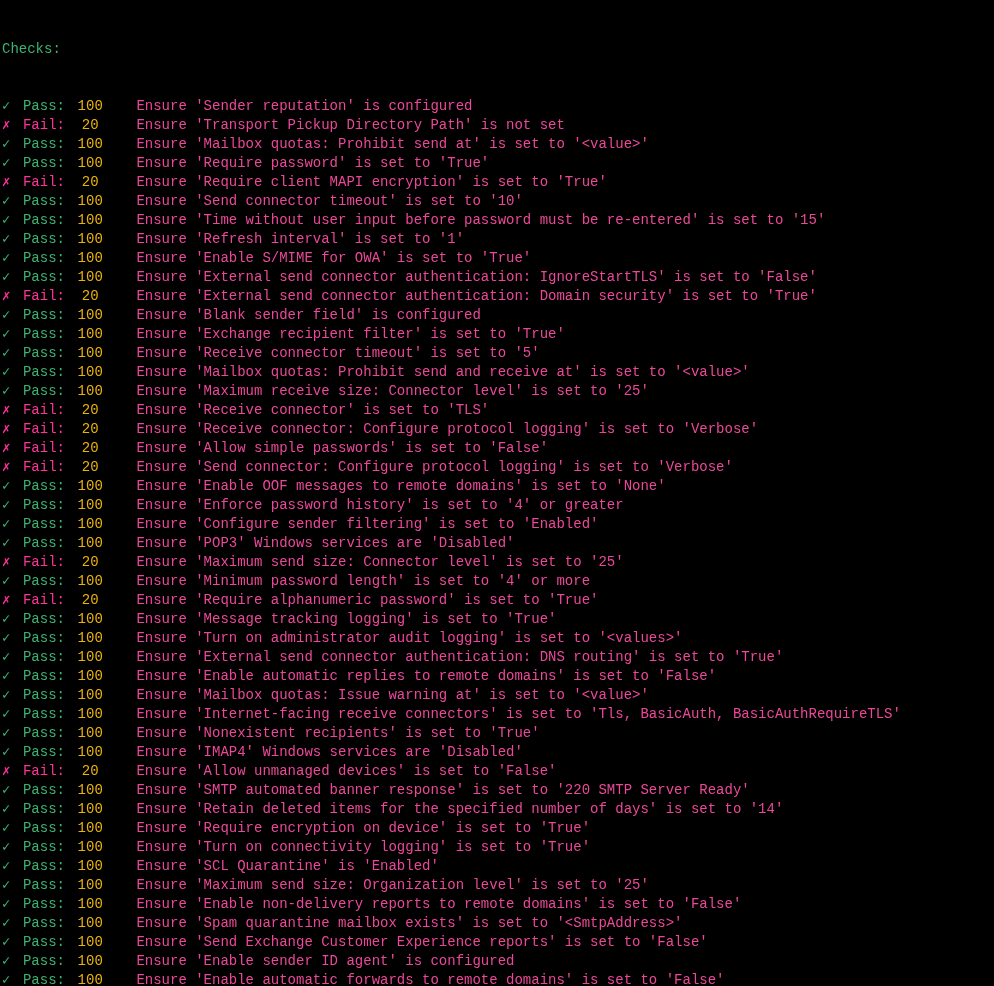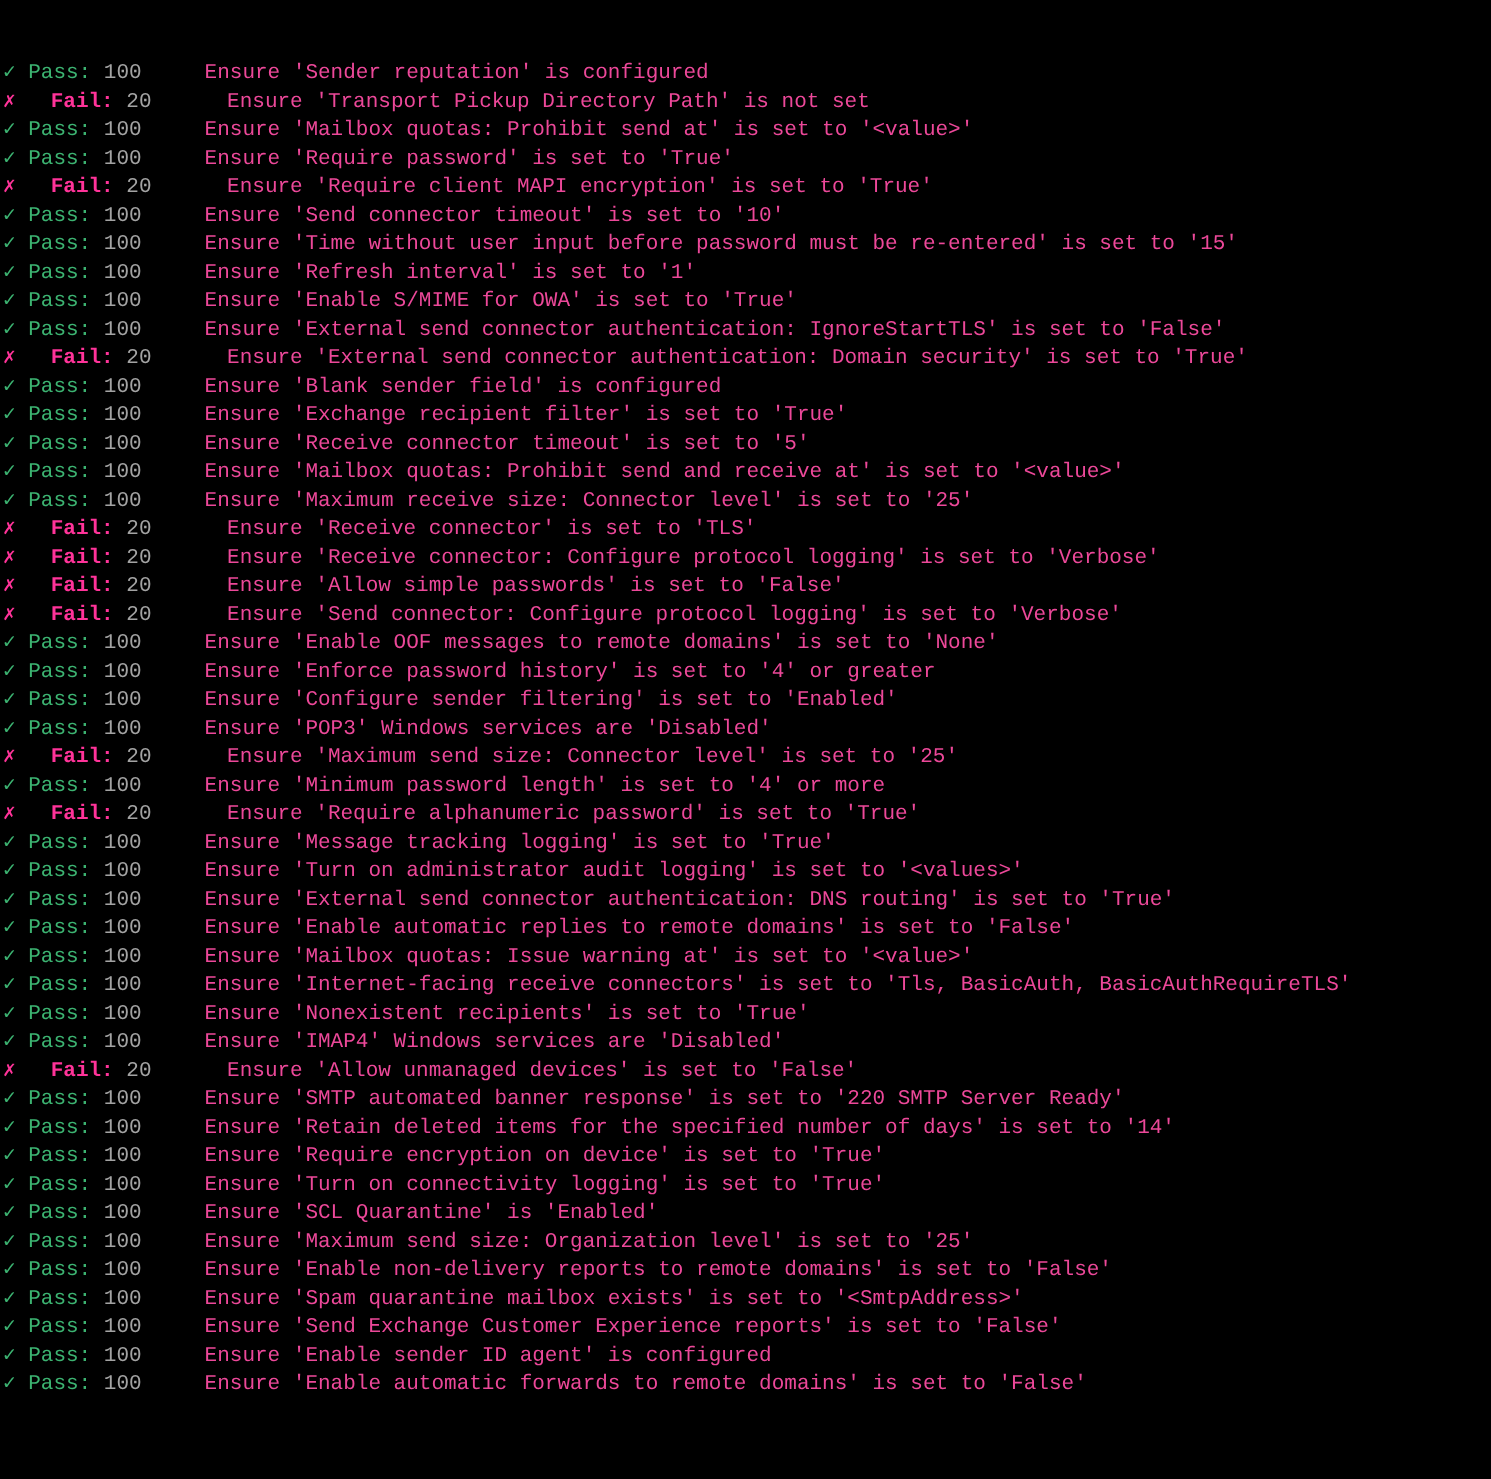--- a/index.html
+++ b/index.html
@@ -23,32 +23,34 @@
   .mark {
     width: 1ch;
     display: inline-block;
   }
   .pass-mark { color: #3cb371; }
   .fail-mark { color: #ff3399; }
   .space1 { width: 1ch; display: inline-block; }
   .status {
     width: 6ch;
     display: inline-block;
+    text-align: center;
   }
   .pass-status { color: #3cb371; }
-  .fail-status { color: #ff3399; font-weight: 700; margin-left: 15px; }
+  .fail-status { color: #ff3399; font-weight: 400; }
   .score {
     width: 5ch;
-    text-align: left;
+    text-align: center;
     display: inline-block;
-    color: #a3a3a3;
+    color: #eab308;
   }
   .gap { width: 3ch; display: inline-block; }
   .desc { color: #ec4899; }
   .header { color: #3cb371; }
 </style>
 </head>
 <body>
 
 <div class="terminal">
+  <div class="header">Checks:</div>
   <div id="rows-container"><div class="row"><span class="mark pass-mark">✓</span><span class="space1"></span><span class="status pass-status">Pass:</span><span class="score">100</span><span class="gap"></span><span class="desc">Ensure 'Sender reputation' is configured</span></div><div class="row"><span class="mark fail-mark">✗</span><span class="space1"></span><span class="status fail-status">Fail:</span><span class="score">20</span><span class="gap"></span><span class="desc">Ensure 'Transport Pickup Directory Path' is not set</span></div><div class="row"><span class="mark pass-mark">✓</span><span class="space1"></span><span class="status pass-status">Pass:</span><span class="score">100</span><span class="gap"></span><span class="desc">Ensure 'Mailbox quotas: Prohibit send at' is set to '&lt;value&gt;'</span></div><div class="row"><span class="mark pass-mark">✓</span><span class="space1"></span><span class="status pass-status">Pass:</span><span class="score">100</span><span class="gap"></span><span class="desc">Ensure 'Require password' is set to 'True'</span></div><div class="row"><span class="mark fail-mark">✗</span><span class="space1"></span><span class="status fail-status">Fail:</span><span class="score">20</span><span class="gap"></span><span class="desc">Ensure 'Require client MAPI encryption' is set to 'True'</span></div><div class="row"><span class="mark pass-mark">✓</span><span class="space1"></span><span class="status pass-status">Pass:</span><span class="score">100</span><span class="gap"></span><span class="desc">Ensure 'Send connector timeout' is set to '10'</span></div><div class="row"><span class="mark pass-mark">✓</span><span class="space1"></span><span class="status pass-status">Pass:</span><span class="score">100</span><span class="gap"></span><span class="desc">Ensure 'Time without user input before password must be re-entered' is set to '15'</span></div><div class="row"><span class="mark pass-mark">✓</span><span class="space1"></span><span class="status pass-status">Pass:</span><span class="score">100</span><span class="gap"></span><span class="desc">Ensure 'Refresh interval' is set to '1'</span></div><div class="row"><span class="mark pass-mark">✓</span><span class="space1"></span><span class="status pass-status">Pass:</span><span class="score">100</span><span class="gap"></span><span class="desc">Ensure 'Enable S/MIME for OWA' is set to 'True'</span></div><div class="row"><span class="mark pass-mark">✓</span><span class="space1"></span><span class="status pass-status">Pass:</span><span class="score">100</span><span class="gap"></span><span class="desc">Ensure 'External send connector authentication: IgnoreStartTLS' is set to 'False'</span></div><div class="row"><span class="mark fail-mark">✗</span><span class="space1"></span><span class="status fail-status">Fail:</span><span class="score">20</span><span class="gap"></span><span class="desc">Ensure 'External send connector authentication: Domain security' is set to 'True'</span></div><div class="row"><span class="mark pass-mark">✓</span><span class="space1"></span><span class="status pass-status">Pass:</span><span class="score">100</span><span class="gap"></span><span class="desc">Ensure 'Blank sender field' is configured</span></div><div class="row"><span class="mark pass-mark">✓</span><span class="space1"></span><span class="status pass-status">Pass:</span><span class="score">100</span><span class="gap"></span><span class="desc">Ensure 'Exchange recipient filter' is set to 'True'</span></div><div class="row"><span class="mark pass-mark">✓</span><span class="space1"></span><span class="status pass-status">Pass:</span><span class="score">100</span><span class="gap"></span><span class="desc">Ensure 'Receive connector timeout' is set to '5'</span></div><div class="row"><span class="mark pass-mark">✓</span><span class="space1"></span><span class="status pass-status">Pass:</span><span class="score">100</span><span class="gap"></span><span class="desc">Ensure 'Mailbox quotas: Prohibit send and receive at' is set to '&lt;value&gt;'</span></div><div class="row"><span class="mark pass-mark">✓</span><span class="space1"></span><span class="status pass-status">Pass:</span><span class="score">100</span><span class="gap"></span><span class="desc">Ensure 'Maximum receive size: Connector level' is set to '25'</span></div><div class="row"><span class="mark fail-mark">✗</span><span class="space1"></span><span class="status fail-status">Fail:</span><span class="score">20</span><span class="gap"></span><span class="desc">Ensure 'Receive connector' is set to 'TLS'</span></div><div class="row"><span class="mark fail-mark">✗</span><span class="space1"></span><span class="status fail-status">Fail:</span><span class="score">20</span><span class="gap"></span><span class="desc">Ensure 'Receive connector: Configure protocol logging' is set to 'Verbose'</span></div><div class="row"><span class="mark fail-mark">✗</span><span class="space1"></span><span class="status fail-status">Fail:</span><span class="score">20</span><span class="gap"></span><span class="desc">Ensure 'Allow simple passwords' is set to 'False'</span></div><div class="row"><span class="mark fail-mark">✗</span><span class="space1"></span><span class="status fail-status">Fail:</span><span class="score">20</span><span class="gap"></span><span class="desc">Ensure 'Send connector: Configure protocol logging' is set to 'Verbose'</span></div><div class="row"><span class="mark pass-mark">✓</span><span class="space1"></span><span class="status pass-status">Pass:</span><span class="score">100</span><span class="gap"></span><span class="desc">Ensure 'Enable OOF messages to remote domains' is set to 'None'</span></div><div class="row"><span class="mark pass-mark">✓</span><span class="space1"></span><span class="status pass-status">Pass:</span><span class="score">100</span><span class="gap"></span><span class="desc">Ensure 'Enforce password history' is set to '4' or greater</span></div><div class="row"><span class="mark pass-mark">✓</span><span class="space1"></span><span class="status pass-status">Pass:</span><span class="score">100</span><span class="gap"></span><span class="desc">Ensure 'Configure sender filtering' is set to 'Enabled'</span></div><div class="row"><span class="mark pass-mark">✓</span><span class="space1"></span><span class="status pass-status">Pass:</span><span class="score">100</span><span class="gap"></span><span class="desc">Ensure 'POP3' Windows services are 'Disabled'</span></div><div class="row"><span class="mark fail-mark">✗</span><span class="space1"></span><span class="status fail-status">Fail:</span><span class="score">20</span><span class="gap"></span><span class="desc">Ensure 'Maximum send size: Connector level' is set to '25'</span></div><div class="row"><span class="mark pass-mark">✓</span><span class="space1"></span><span class="status pass-status">Pass:</span><span class="score">100</span><span class="gap"></span><span class="desc">Ensure 'Minimum password length' is set to '4' or more</span></div><div class="row"><span class="mark fail-mark">✗</span><span class="space1"></span><span class="status fail-status">Fail:</span><span class="score">20</span><span class="gap"></span><span class="desc">Ensure 'Require alphanumeric password' is set to 'True'</span></div><div class="row"><span class="mark pass-mark">✓</span><span class="space1"></span><span class="status pass-status">Pass:</span><span class="score">100</span><span class="gap"></span><span class="desc">Ensure 'Message tracking logging' is set to 'True'</span></div><div class="row"><span class="mark pass-mark">✓</span><span class="space1"></span><span class="status pass-status">Pass:</span><span class="score">100</span><span class="gap"></span><span class="desc">Ensure 'Turn on administrator audit logging' is set to '&lt;values&gt;'</span></div><div class="row"><span class="mark pass-mark">✓</span><span class="space1"></span><span class="status pass-status">Pass:</span><span class="score">100</span><span class="gap"></span><span class="desc">Ensure 'External send connector authentication: DNS routing' is set to 'True'</span></div><div class="row"><span class="mark pass-mark">✓</span><span class="space1"></span><span class="status pass-status">Pass:</span><span class="score">100</span><span class="gap"></span><span class="desc">Ensure 'Enable automatic replies to remote domains' is set to 'False'</span></div><div class="row"><span class="mark pass-mark">✓</span><span class="space1"></span><span class="status pass-status">Pass:</span><span class="score">100</span><span class="gap"></span><span class="desc">Ensure 'Mailbox quotas: Issue warning at' is set to '&lt;value&gt;'</span></div><div class="row"><span class="mark pass-mark">✓</span><span class="space1"></span><span class="status pass-status">Pass:</span><span class="score">100</span><span class="gap"></span><span class="desc">Ensure 'Internet-facing receive connectors' is set to 'Tls, BasicAuth, BasicAuthRequireTLS'</span></div><div class="row"><span class="mark pass-mark">✓</span><span class="space1"></span><span class="status pass-status">Pass:</span><span class="score">100</span><span class="gap"></span><span class="desc">Ensure 'Nonexistent recipients' is set to 'True'</span></div><div class="row"><span class="mark pass-mark">✓</span><span class="space1"></span><span class="status pass-status">Pass:</span><span class="score">100</span><span class="gap"></span><span class="desc">Ensure 'IMAP4' Windows services are 'Disabled'</span></div><div class="row"><span class="mark fail-mark">✗</span><span class="space1"></span><span class="status fail-status">Fail:</span><span class="score">20</span><span class="gap"></span><span class="desc">Ensure 'Allow unmanaged devices' is set to 'False'</span></div><div class="row"><span class="mark pass-mark">✓</span><span class="space1"></span><span class="status pass-status">Pass:</span><span class="score">100</span><span class="gap"></span><span class="desc">Ensure 'SMTP automated banner response' is set to '220 SMTP Server Ready'</span></div><div class="row"><span class="mark pass-mark">✓</span><span class="space1"></span><span class="status pass-status">Pass:</span><span class="score">100</span><span class="gap"></span><span class="desc">Ensure 'Retain deleted items for the specified number of days' is set to '14'</span></div><div class="row"><span class="mark pass-mark">✓</span><span class="space1"></span><span class="status pass-status">Pass:</span><span class="score">100</span><span class="gap"></span><span class="desc">Ensure 'Require encryption on device' is set to 'True'</span></div><div class="row"><span class="mark pass-mark">✓</span><span class="space1"></span><span class="status pass-status">Pass:</span><span class="score">100</span><span class="gap"></span><span class="desc">Ensure 'Turn on connectivity logging' is set to 'True'</span></div><div class="row"><span class="mark pass-mark">✓</span><span class="space1"></span><span class="status pass-status">Pass:</span><span class="score">100</span><span class="gap"></span><span class="desc">Ensure 'SCL Quarantine' is 'Enabled'</span></div><div class="row"><span class="mark pass-mark">✓</span><span class="space1"></span><span class="status pass-status">Pass:</span><span class="score">100</span><span class="gap"></span><span class="desc">Ensure 'Maximum send size: Organization level' is set to '25'</span></div><div class="row"><span class="mark pass-mark">✓</span><span class="space1"></span><span class="status pass-status">Pass:</span><span class="score">100</span><span class="gap"></span><span class="desc">Ensure 'Enable non-delivery reports to remote domains' is set to 'False'</span></div><div class="row"><span class="mark pass-mark">✓</span><span class="space1"></span><span class="status pass-status">Pass:</span><span class="score">100</span><span class="gap"></span><span class="desc">Ensure 'Spam quarantine mailbox exists' is set to '&lt;SmtpAddress&gt;'</span></div><div class="row"><span class="mark pass-mark">✓</span><span class="space1"></span><span class="status pass-status">Pass:</span><span class="score">100</span><span class="gap"></span><span class="desc">Ensure 'Send Exchange Customer Experience reports' is set to 'False'</span></div><div class="row"><span class="mark pass-mark">✓</span><span class="space1"></span><span class="status pass-status">Pass:</span><span class="score">100</span><span class="gap"></span><span class="desc">Ensure 'Enable sender ID agent' is configured</span></div><div class="row"><span class="mark pass-mark">✓</span><span class="space1"></span><span class="status pass-status">Pass:</span><span class="score">100</span><span class="gap"></span><span class="desc">Ensure 'Enable automatic forwards to remote domains' is set to 'False'</span></div></div>
   
 </div>
 
 </body></html>

